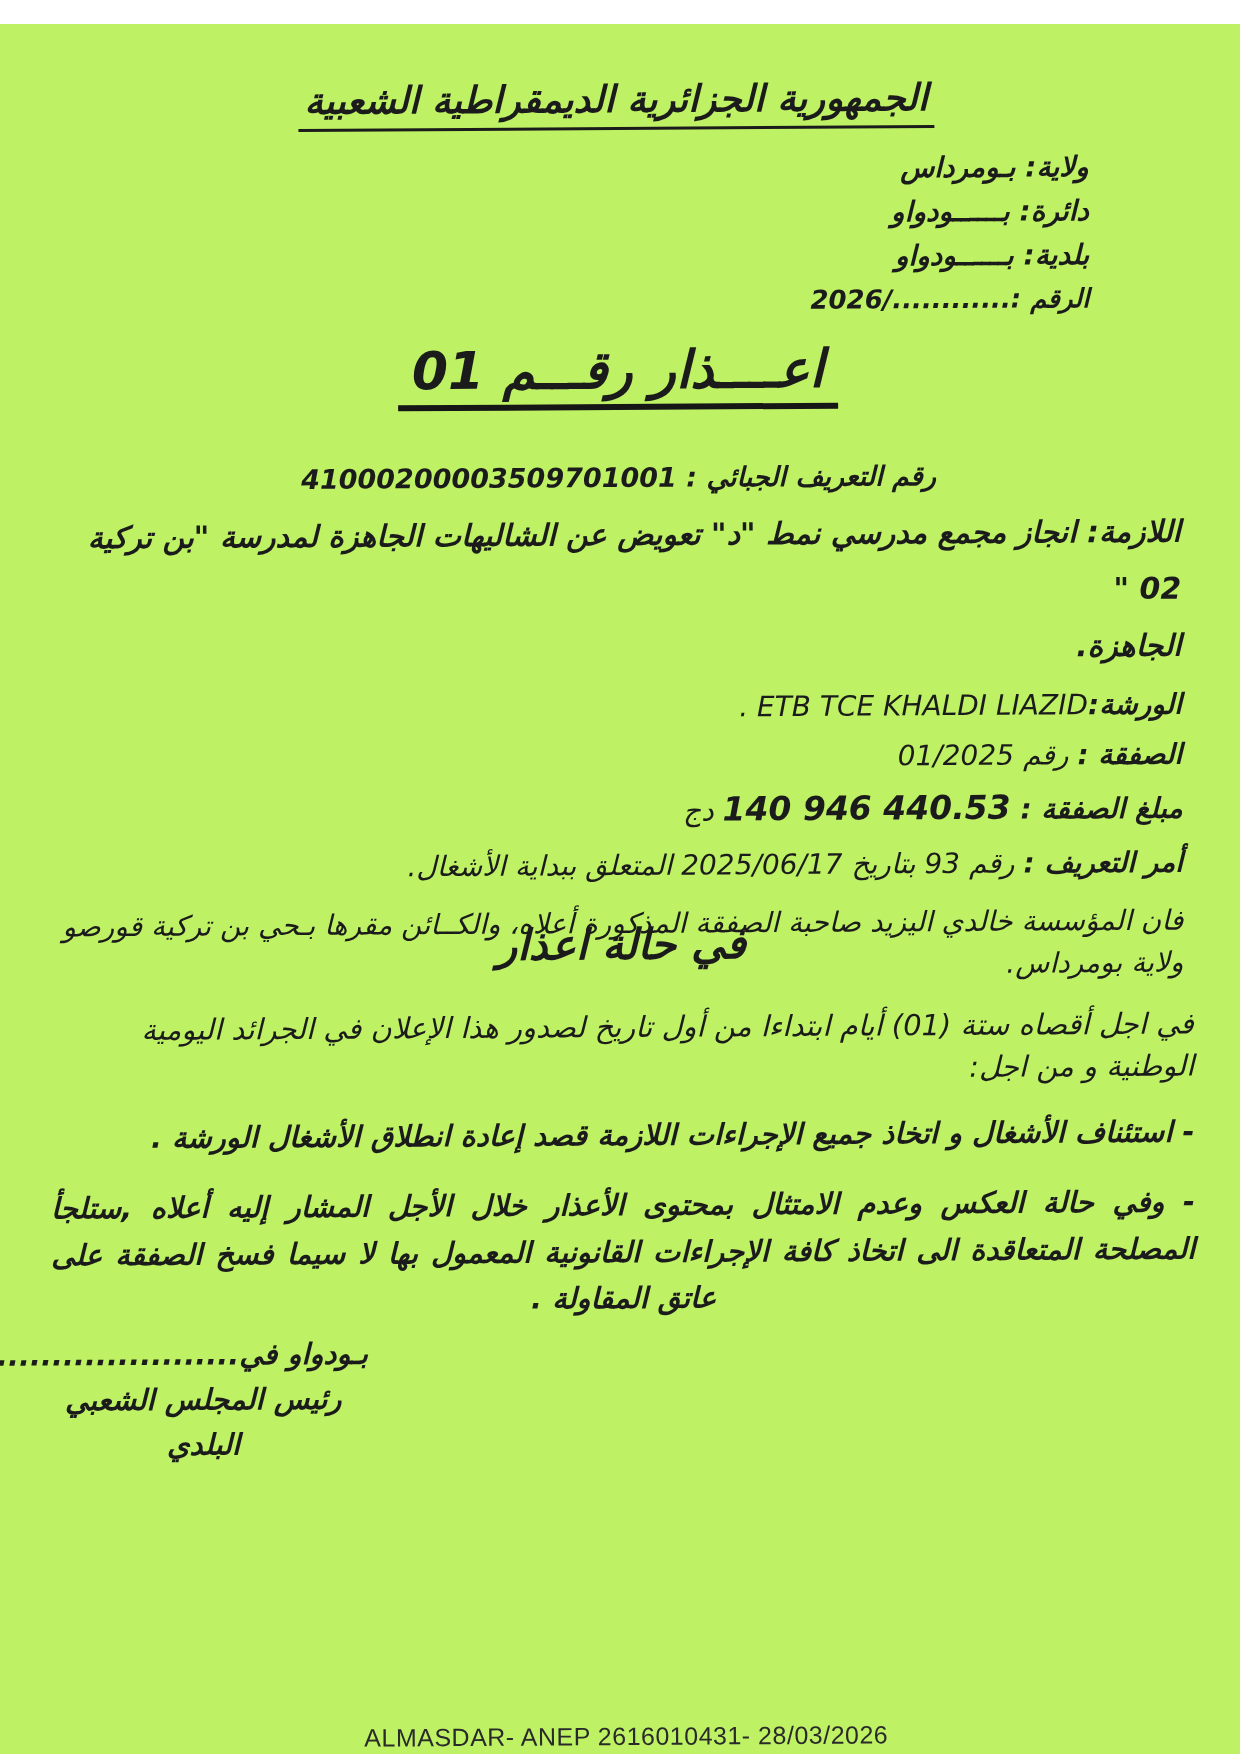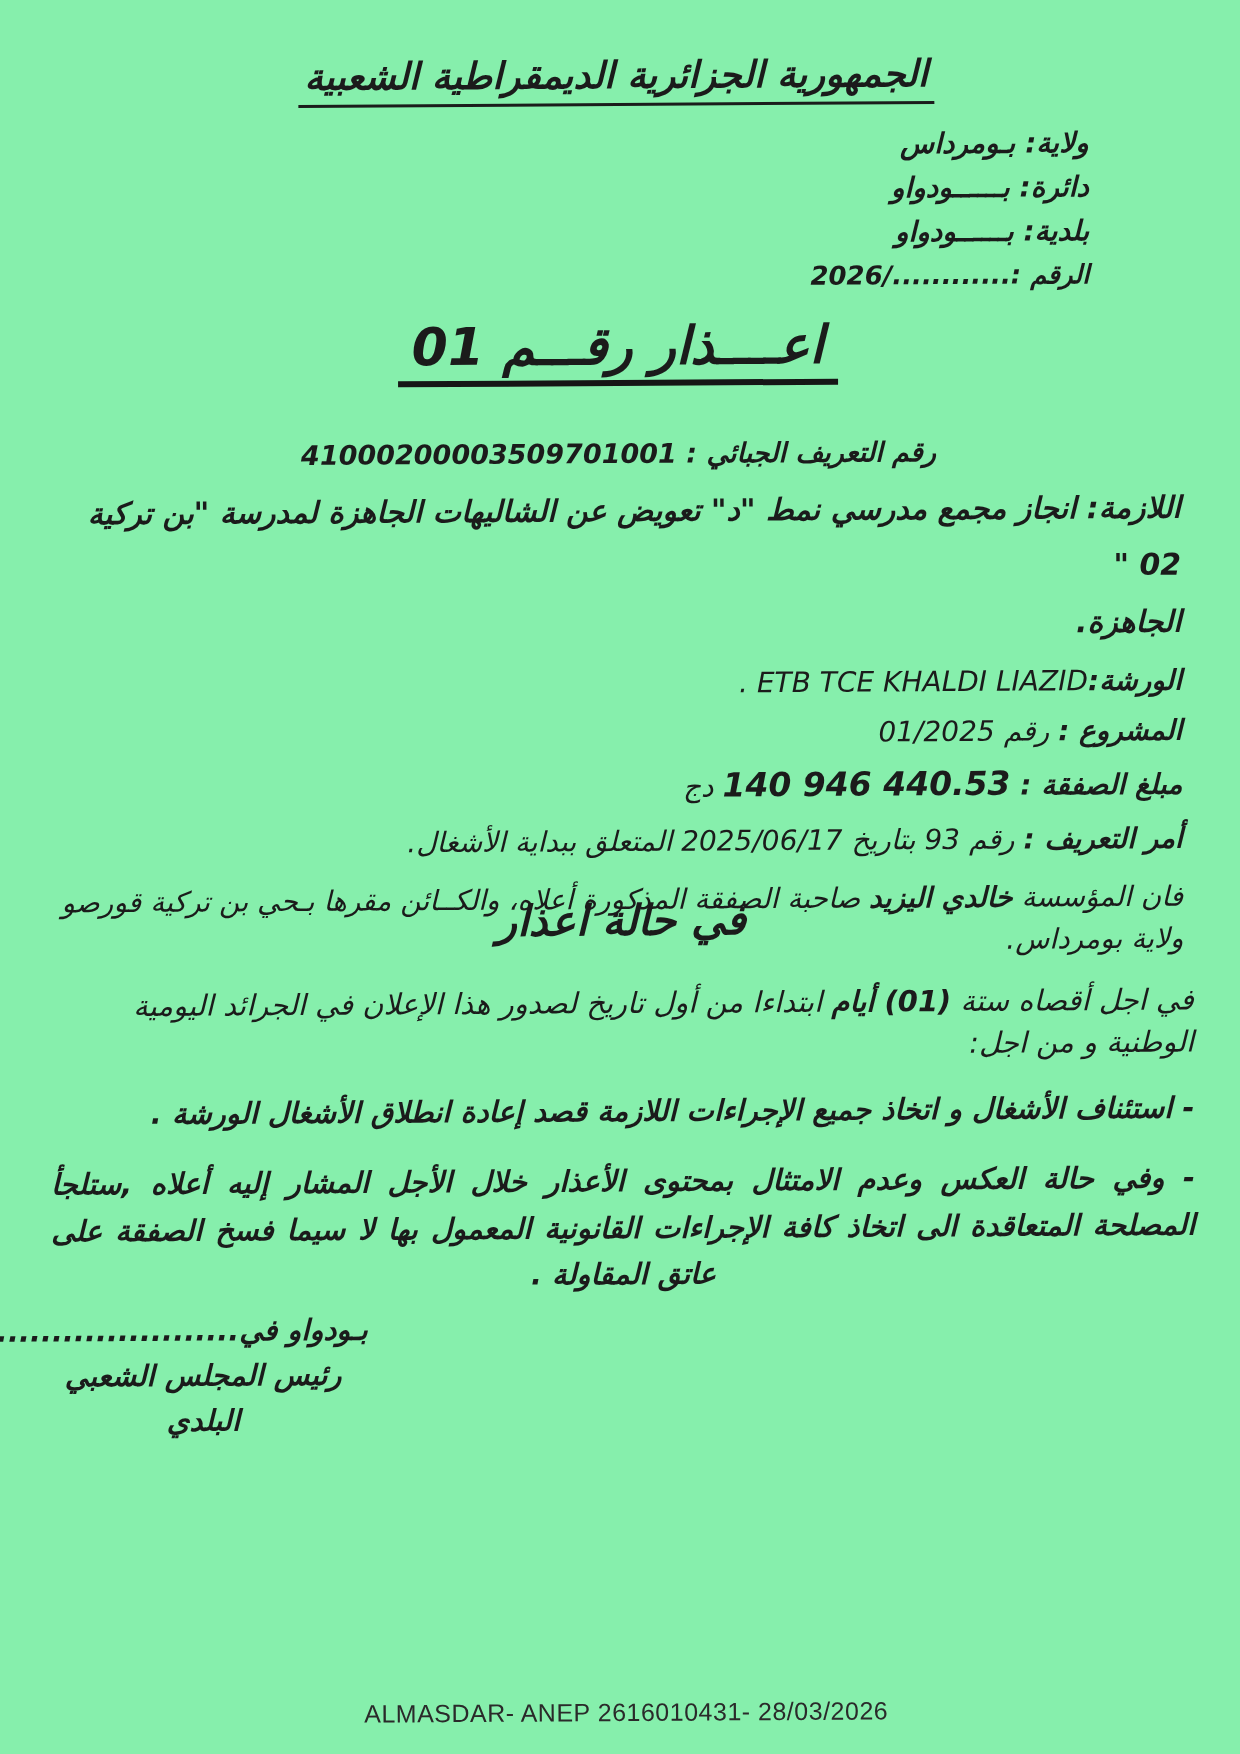--- a/index.html
+++ b/index.html
@@ -1,21 +1,21 @@
 <!DOCTYPE html>
 <html lang="ar"><head>
 <meta charset="utf-8">
 <style>
   html,body{margin:0;padding:0;}
   body{
     width:1240px;height:1754px;position:relative;background:#ffffff;
     font-family:"DejaVu Sans",sans-serif;color:#1b1b1b;overflow:hidden;
   }
   .sheet{
-    position:absolute;inset:0;background:#86efac;
+    position:absolute;inset:0;background:#bef264;margin-top:24px;
   }
   .tilt{position:absolute;inset:0;transform:rotate(-0.35deg);transform-origin:50% 40%;}
 
   
   .republic{
     position:absolute;top:54px;left:0;width:100%;text-align:center;
   }
   .republic span{
     display:inline-block;font-size:37px;font-weight:700;font-style:italic;
     border-bottom:3px solid #1b1b1b;padding:0 6px 6px 6px;direction:rtl;
@@ -58,21 +58,21 @@
   
   .warn-heading{position:absolute;top:896px;left:0;width:100%;text-align:center;}
   .warn-heading span{direction:rtl;font-size:42px;font-weight:800;font-style:italic;}
   .warning{
     position:absolute;top:982px;left:48px;right:48px;direction:rtl;text-align:right;
     font-size:29px;font-style:italic;line-height:1.45;
   }
   .warning p{margin:0;}
   .p-bullet1{margin-top:24px !important;font-weight:600;}
   .p-bullet2{margin-top:26px !important;font-weight:600;text-align:justify;text-align-last:center;line-height:1.6;}
-  .b{font-weight:700;}
+  .b{font-weight:400;}
 
   
   .signature{
     position:absolute;top:1306px;left:34px;width:330px;direction:rtl;text-align:center;
     font-size:29px;font-weight:700;font-style:italic;line-height:1.55;
   }
   .signature .place{white-space:nowrap;}
 
   
   .footer{
@@ -105,21 +105,21 @@
 
     <div class="details">
       <p class="p-project">
         <span class="lbl">اللازمة:</span><span> انجاز مجمع مدرسي نمط "د" تعويض عن الشاليهات الجاهزة لمدرسة "بن تركية 02 "</span><br>
         <span>الجاهزة.</span>
       </p>
       <p class="p-contractor">
         <span class="lbl">الورشة:</span><span class="latin">ETB TCE KHALDI LIAZID .</span>
       </p>
       <p class="p-contract">
-        <span class="lbl">المشروع :</span><span> رقم 01/2025</span>
+        <span class="lbl">الصفقة :</span><span> رقم 01/2025</span>
       </p>
       <p class="p-amount">
         <span class="lbl">مبلغ الصفقة : </span><span class="money" dir="ltr">140 946 440.53</span><span> دج</span>
       </p>
       <p class="p-service">
         <span class="lbl">أمر التعريف :</span><span> رقم 93 بتاريخ 2025/06/17  المتعلق ببداية الأشغال.</span>
       </p>
       <p class="p-company">
         <span>فان المؤسسة </span><span class="b">خالدي اليزيد</span><span>  صاحبة الصفقة المذكورة أعلاه، والكــائن مقرها بـحي بن تركية قورصو ولاية بومرداس.</span>
       </p>

